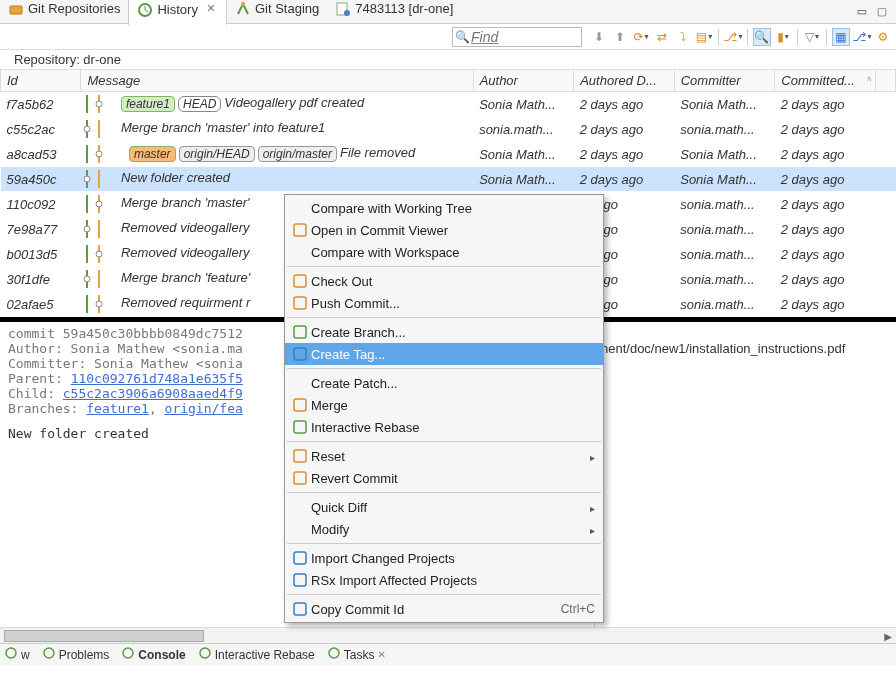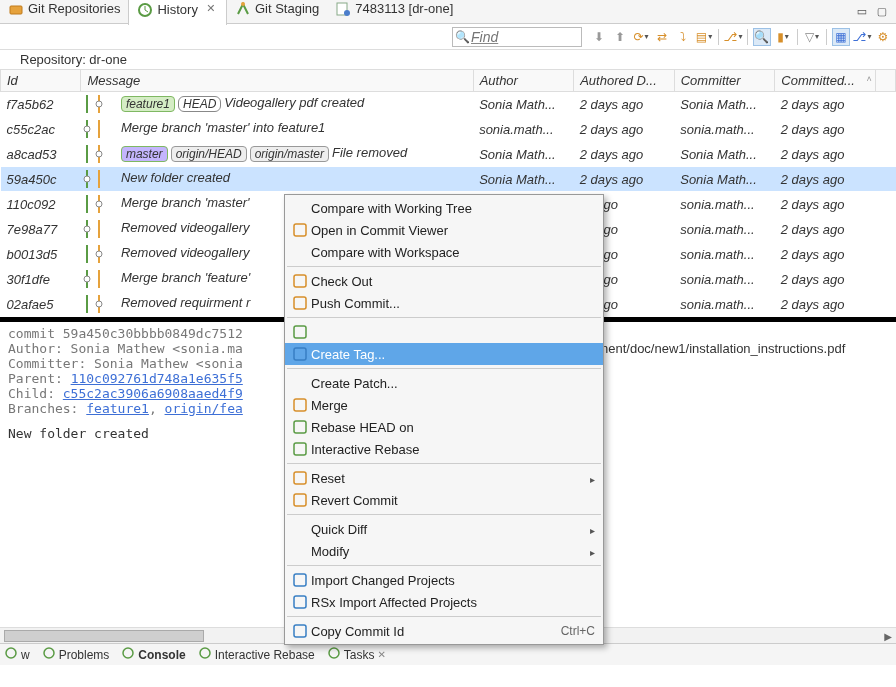--- a/index.html
+++ b/index.html
@@ -13,33 +13,33 @@
 .tb-btn { width: 16px; height: 16px; font-size: 11px; color: #555; display:flex;align-items:center;justify-content:center;}
 .toolbar { display: flex; align-items: center; height: 26px; border-bottom: 1px solid #ddd; padding: 0 4px; gap: 2px; }
 .find-box { position: relative; margin-left: auto; margin-right: 6px;}
 .find-box input { width: 130px; height: 20px; padding: 1px 4px 1px 18px; font-style: italic; color: #888; border: 1px solid #bbb; font-size: 14px; text-decoration: underline; }
 .find-box .mag { position: absolute; left: 3px; top: 3px; font-size: 12px; color: #888; }
 .tool-icons { display: flex; align-items: center; gap: 3px; }
 .tool-icons .ti { width: 18px; height: 18px; display:flex;align-items:center;justify-content:center; font-size: 12px; border:1px solid transparent;}
 .tool-icons .ti.active { border:1px solid #9cc1e6; background:#dbe9f7;}
 .tool-icons .dd::after { content:"▾"; font-size:8px; color:#555; margin-left:1px;}
 .sep { width:1px; height:16px; background:#ccc; margin:0 2px;}
-.repo-label { padding: 2px 20px; font-size: 13px; }
+.repo-label { padding: 2px 14px; font-size: 13px; }
 table.hist { width: 100%; border-collapse: collapse; table-layout: fixed; font-style: italic; }
 table.hist th { text-align: left; font-weight: normal; padding: 3px 6px; border: 1px solid #ddd; background: #f9f9f9; font-size: 13px; position: relative;}
 table.hist th .updown { position:absolute; right:3px; top:4px; font-size:9px; color:#999;}
 table.hist td { padding: 3px 6px; font-size: 13px; white-space: nowrap; overflow: hidden; text-overflow: ellipsis; border-bottom: 1px solid transparent;}
 table.hist tr.sel td { background: #cbe3ff; }
 table.hist tr.sel td { background: #cbe3ff !important; }
 .graph-cell { position: relative; padding-left: 0 !important; }
 .graph-svg { display:inline-block; vertical-align: middle;}
 .ref { display:inline-block; padding: 0 4px; border-radius: 4px; font-size: 12px; margin-right: 3px; border:1px solid #999; background:#eee; vertical-align:middle;}
 .ref.feature { background:#d5edc5; border-color:#7fb862;}
 .ref.head { background:#fff; border-color:#888;border-radius:6px;}
-.ref.master { background:#c4b5fd; border-color:#7fb862;}
+.ref.master { background:#fdba74; border-color:#7fb862;margin-left:8px;}
 .ref.origin { background:#eee; border-color:#999;}
 .split-bottom { display:flex; border-top:5px solid #000000; height: 310px; justify-content: space-between; }
 .detail-left { width: 595px; padding: 4px 8px; font-family: Consolas, monospace; font-size: 13px; color:#777; overflow:auto; border-right:1px solid #ccc;}
 .detail-left a { color:#3d6fd6; text-decoration:underline;}
 .detail-left .msg { color:#333; margin-top:10px;}
 .detail-right { flex:1; padding: 4px 6px; font-size:13px; overflow:hidden;margin-top:15px;}
 .scrollbar-h { height: 16px; border-top:1px solid #ddd; background:#f2f2f2; position:relative;}
 .scrollbar-h .thumb { position:absolute; left:4px; top:2px; height:12px; width:200px; background:#cfcfcf; border:1px solid #aaa;}
 .scrollbar-h .arrow { position:absolute; top:0; width:16px; height:16px; display:flex;align-items:center;justify-content:center; font-size:10px;color:#666;}
 .scrollbar-h .arrow.l{left:0;} .scrollbar-h .arrow.r{right:0;}
@@ -362,20 +362,21 @@
       </span>
       <span class="lbl">Push Commit...</span>
     </div>
     <hr>
     <div class="row">
       <span class="ic">
         <svg width="14" height="14">
           <rect x="1" y="1" width="12" height="12" rx="2" fill="none" stroke="#5a9b44" stroke-width="1.5"></rect>
         </svg>
       </span>
+      <span class="lbl">Create Branch...</span>
     </div>
     <div class="row sel">
       <span class="ic">
         <svg width="14" height="14">
           <rect x="1" y="1" width="12" height="12" rx="2" fill="none" stroke="#387fc4" stroke-width="1.5"></rect>
         </svg>
       </span>
       <span class="lbl">Create Tag...</span>
     </div>
     <hr>
@@ -383,28 +384,20 @@
       <span class="ic"></span>
       <span class="lbl">Create Patch...</span>
     </div>
     <div class="row">
       <span class="ic">
         <svg width="14" height="14">
           <rect x="1" y="1" width="12" height="12" rx="2" fill="none" stroke="#d78f2a" stroke-width="1.5"></rect>
         </svg>
       </span>
       <span class="lbl">Merge</span>
-    </div>
-    <div class="row">
-      <span class="ic">
-        <svg width="14" height="14">
-          <rect x="1" y="1" width="12" height="12" rx="2" fill="none" stroke="#5a9b44" stroke-width="1.5"></rect>
-        </svg>
-      </span>
-      <span class="lbl">Rebase HEAD on</span>
     </div>
     <div class="row">
       <span class="ic">
         <svg width="14" height="14">
           <rect x="1" y="1" width="12" height="12" rx="2" fill="none" stroke="#5a9b44" stroke-width="1.5"></rect>
         </svg>
       </span>
       <span class="lbl">Interactive Rebase</span>
     </div>
     <hr>

